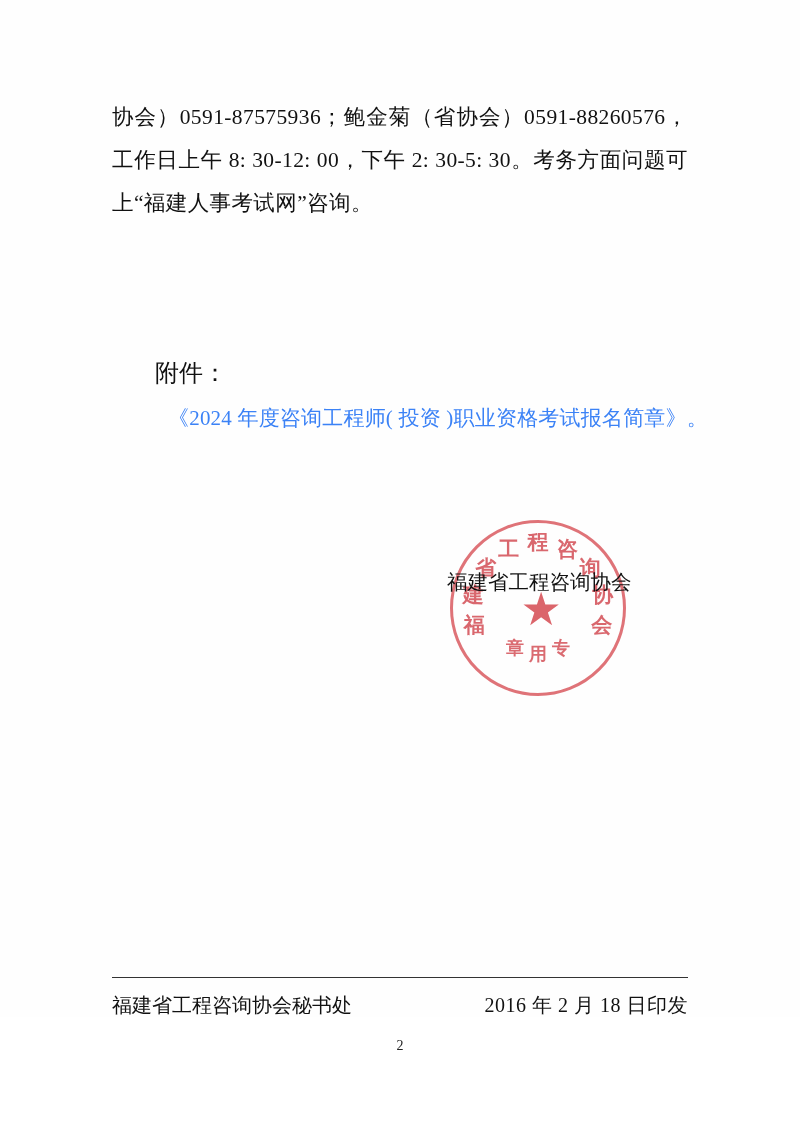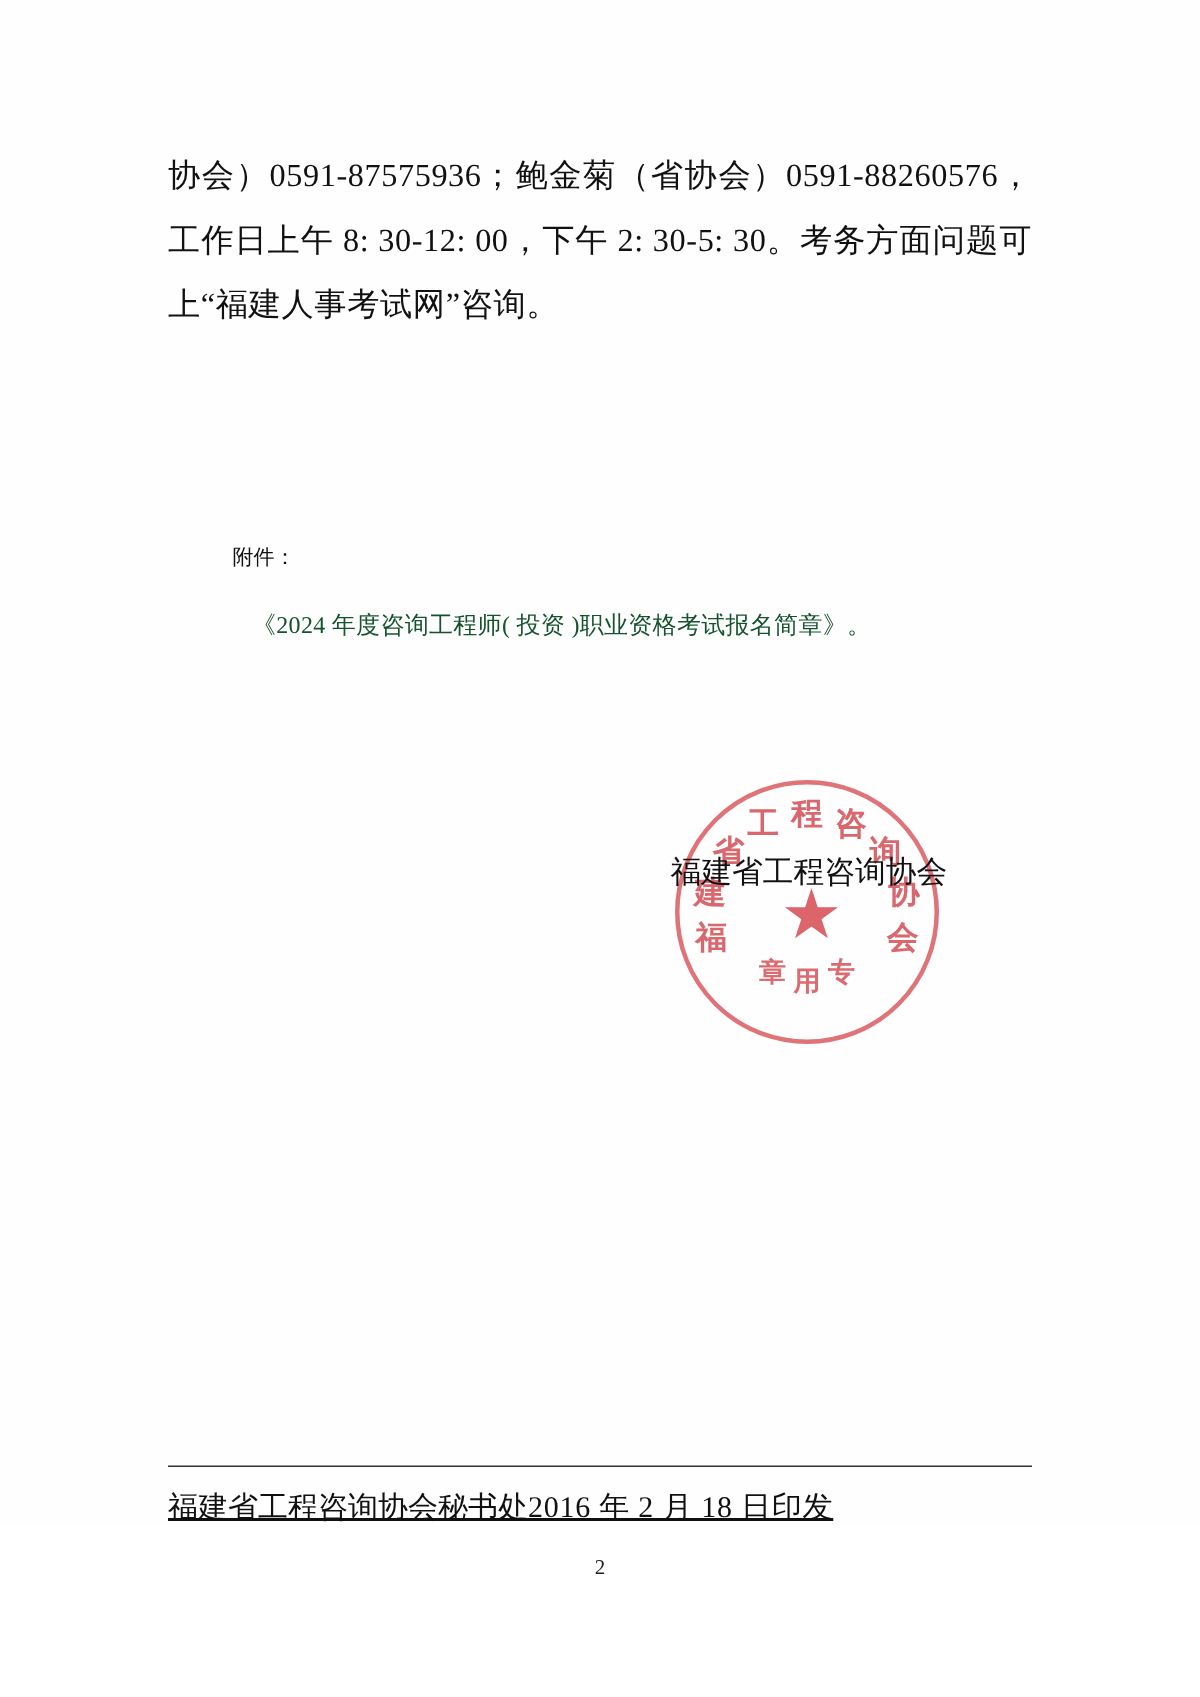--- a/index.html
+++ b/index.html
@@ -47,32 +47,32 @@
   }
 
   .para-gap {
     height: 30px;
   }
 
   .attach-label {
     position: absolute;
     left: 155px;
     top: 355px;
-    font-size: 14px;
+    font-size: 24px;
     line-height: 36px;
     color: #111111;
   }
 
   .attach-item {
     position: absolute;
     left: 168px;
     top: 400px;
-    font-size: 16px;
+    font-size: 21px;
     line-height: 36px;
-    color: #14532d;
+    color: #3b82f6;
     letter-spacing: 0.2px;
   }
 
   
   .signature {
     position: absolute;
     left: 447px;
     top: 565px;
     width: 240px;
     color: #111111;
@@ -157,25 +157,24 @@
     width: 576px;
     height: 1px;
     background: #333333;
   }
   .footer {
     position: absolute;
     left: 112px;
     top: 990px;
     width: 576px;
     display: flex;
-    justify-content: flex-start;
+    justify-content: space-between;
     font-size: 20px;
     line-height: 30px;
     color: #111111;
-    text-decoration: underline;
   }
   .footer .right { letter-spacing: 0.5px; }
 
   .page-number {
     position: absolute;
     left: 0;
     top: 1038px;
     width: 800px;
     text-align: center;
     font-size: 14px;

